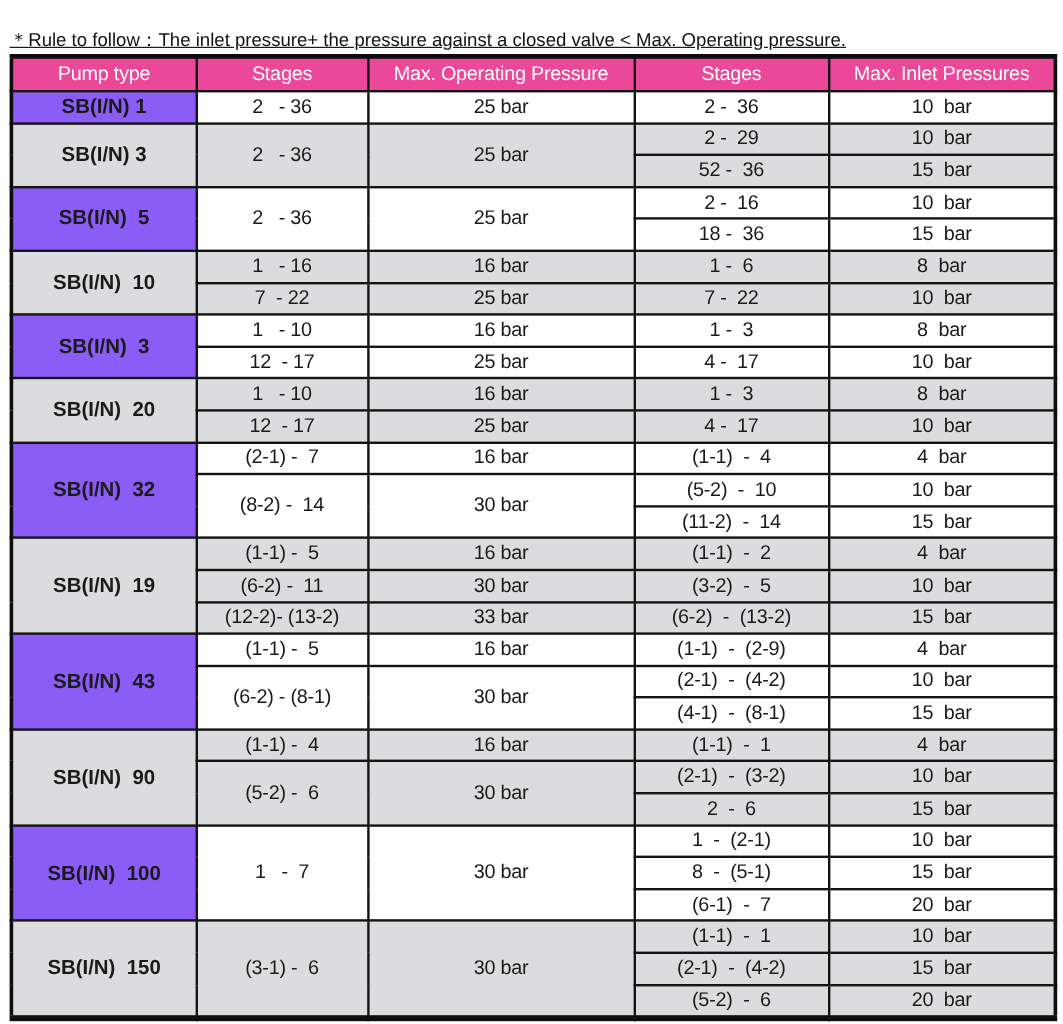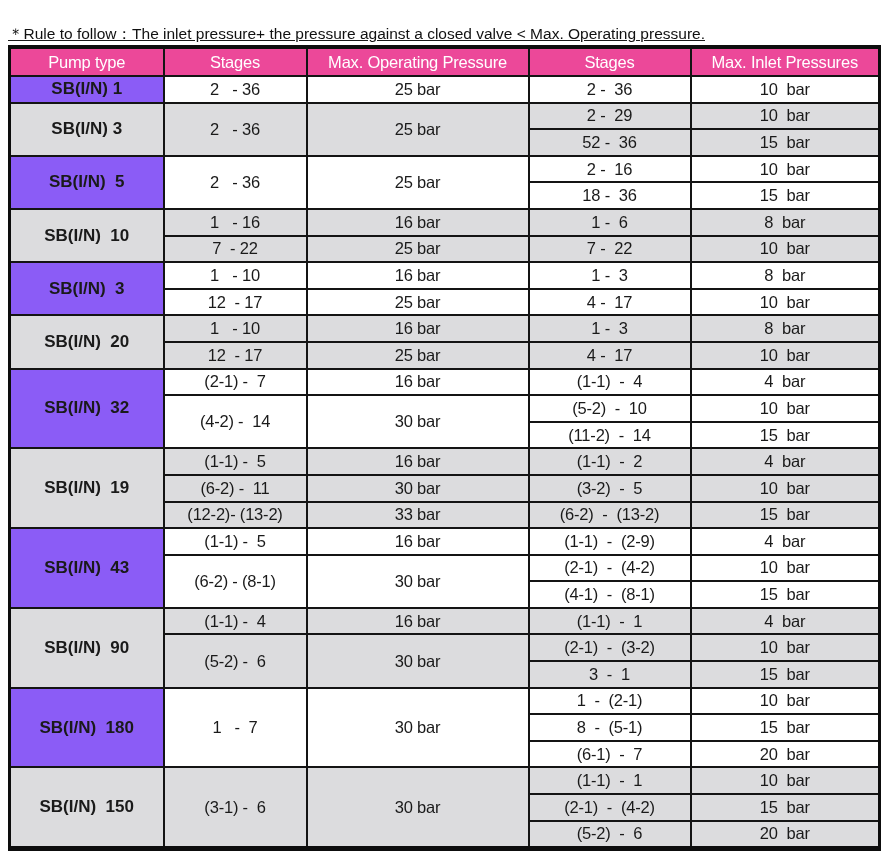--- a/index.html
+++ b/index.html
@@ -137,21 +137,21 @@
           <td class="num">10  bar</td>
         </tr>
         <tr>
           <td rowspan="3" class="pump">SB(I/N)  32</td>
           <td rowspan="1" class="num">(2-1) -  7</td>
           <td rowspan="1" class="num">16 bar</td>
           <td class="num">(1-1)  -  4</td>
           <td class="num">4  bar</td>
         </tr>
         <tr>
-          <td rowspan="2" class="num">(4-2) -  14</td>
+          <td rowspan="2" class="num">(8-2) -  14</td>
           <td rowspan="2" class="num">30 bar</td>
           <td class="num">(5-2)  -  10</td>
           <td class="num">10  bar</td>
         </tr>
         <tr>
           <td class="num">(11-2)  -  14</td>
           <td class="num">15  bar</td>
         </tr>
         <tr class="shaded">
           <td rowspan="3" class="pump">SB(I/N)  19</td>
@@ -196,25 +196,25 @@
           <td class="num">(1-1)  -  1</td>
           <td class="num">4  bar</td>
         </tr>
         <tr class="shaded">
           <td rowspan="2" class="num">(5-2) -  6</td>
           <td rowspan="2" class="num">30 bar</td>
           <td class="num">(2-1)  -  (3-2)</td>
           <td class="num">10  bar</td>
         </tr>
         <tr class="shaded">
-          <td class="num">3  -  1</td>
-          <td class="num">15  bar</td>
-        </tr>
-        <tr>
-          <td rowspan="3" class="pump">SB(I/N)  180</td>
+          <td class="num">2  -  6</td>
+          <td class="num">15  bar</td>
+        </tr>
+        <tr>
+          <td rowspan="3" class="pump">SB(I/N)  100</td>
           <td rowspan="3" class="num">1   -  7</td>
           <td rowspan="3" class="num">30 bar</td>
           <td class="num">1  -  (2-1)</td>
           <td class="num">10  bar</td>
         </tr>
         <tr>
           <td class="num">8  -  (5-1)</td>
           <td class="num">15  bar</td>
         </tr>
         <tr>

